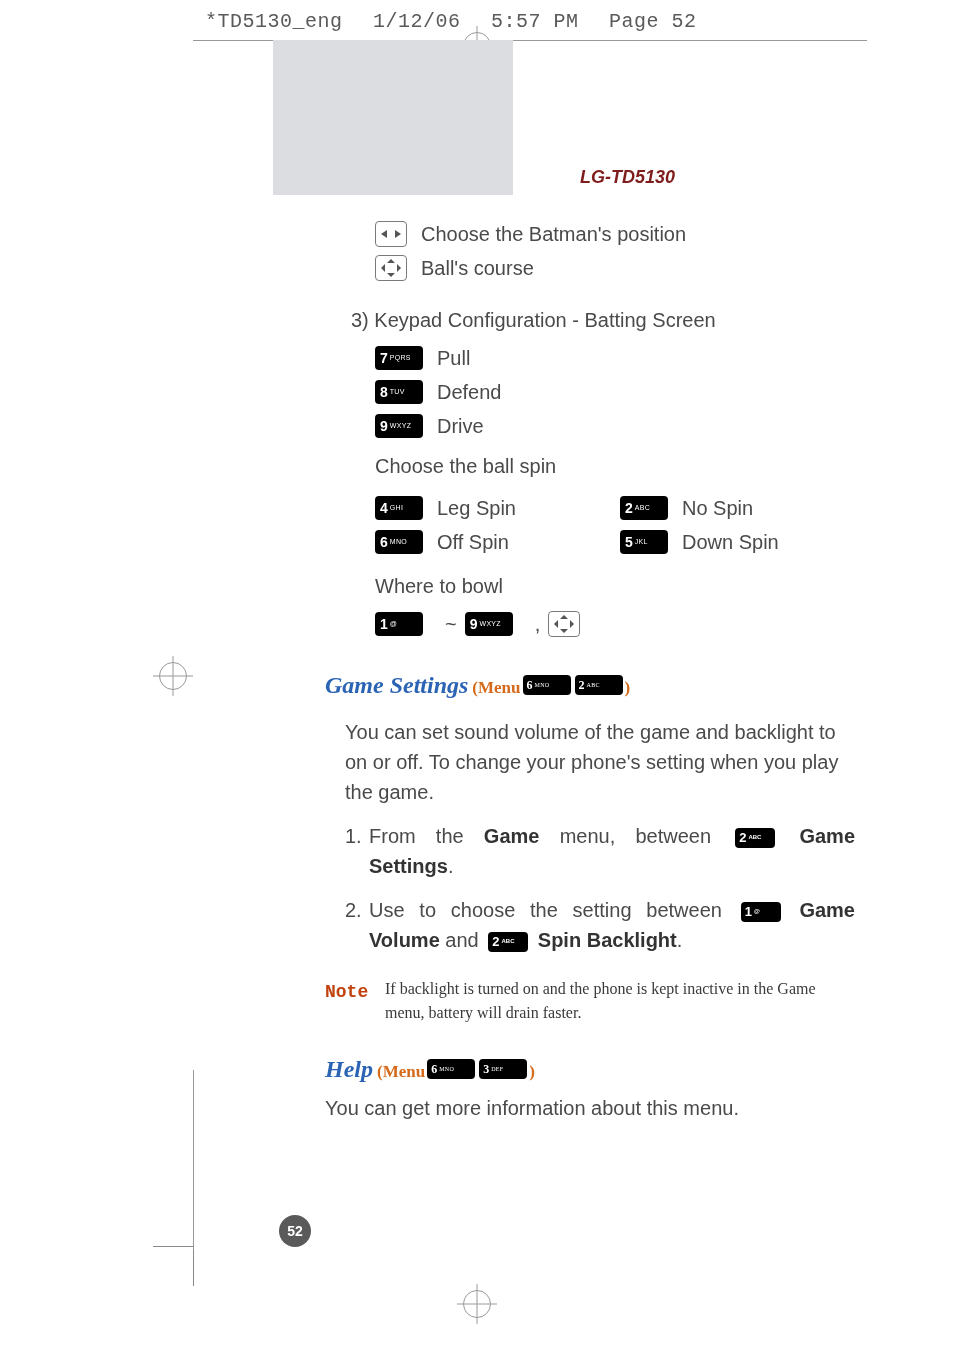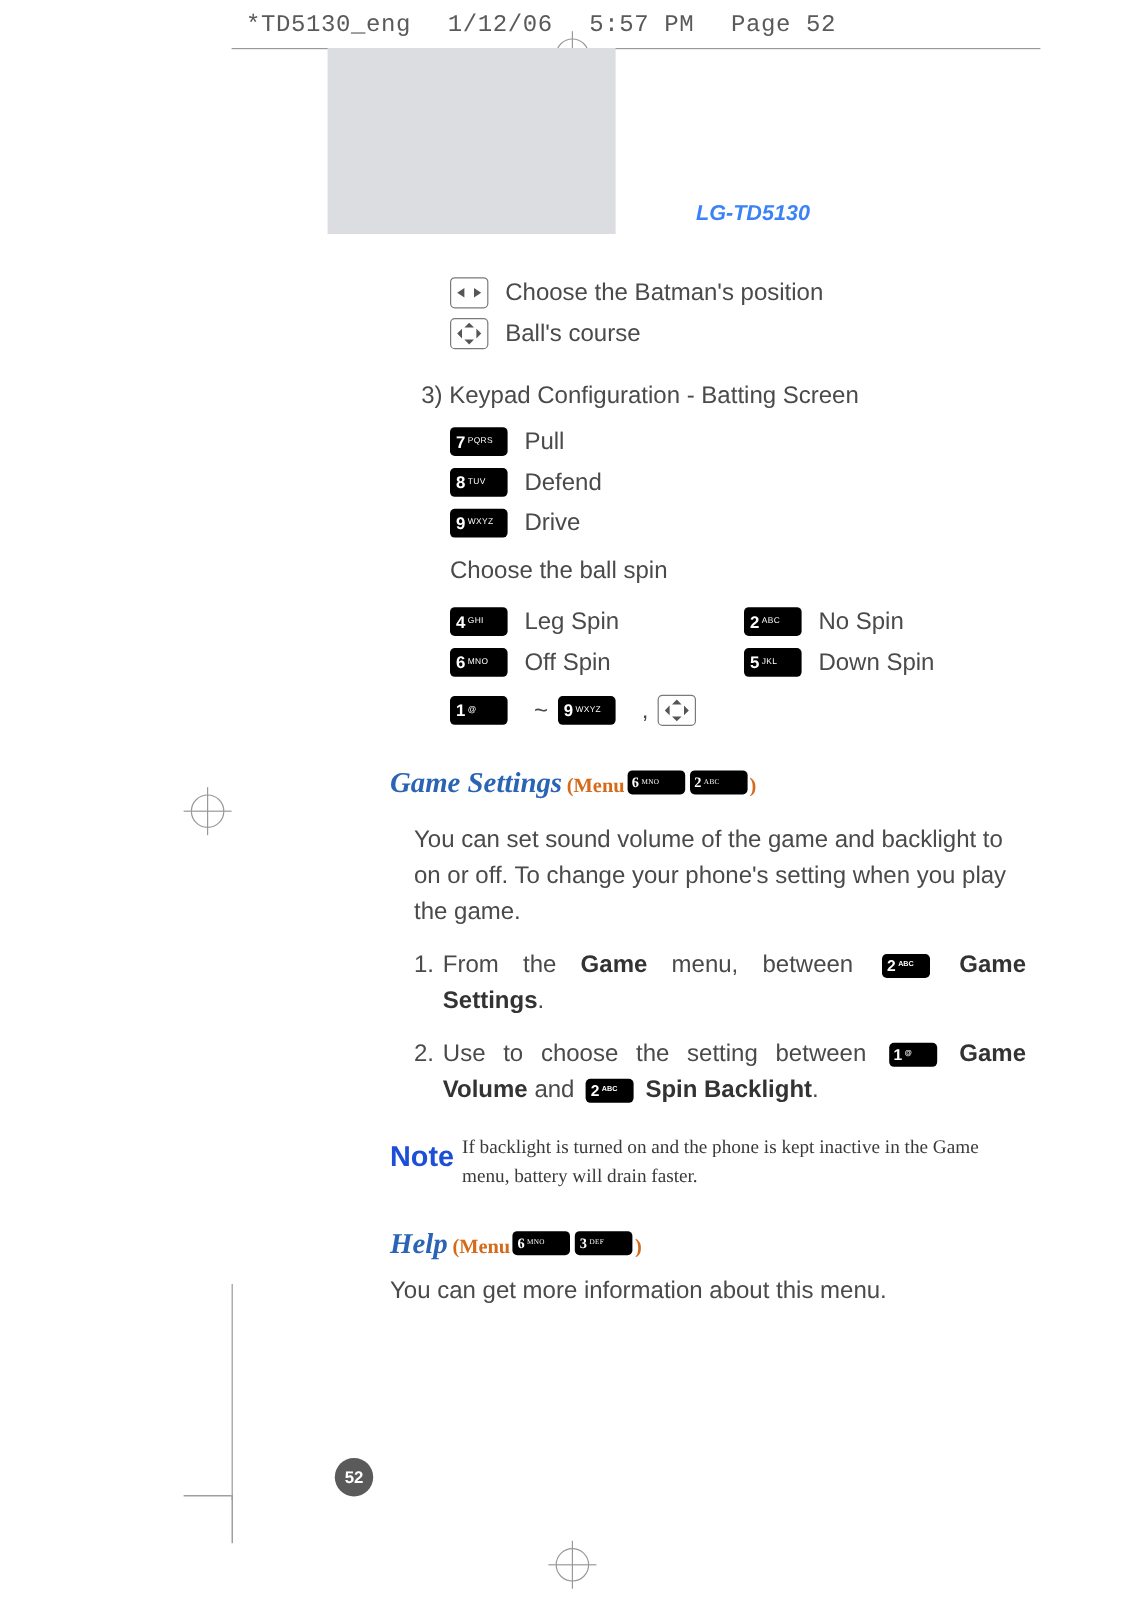--- a/index.html
+++ b/index.html
@@ -94,29 +94,29 @@
     top: 40px;
     width: 240px;
     height: 155px;
     background: #dcdde0;
     z-index: 0;
   }
   .model-label {
     position: absolute;
     right: 192px;
     top: 167px;
-    color: #3b82f6;
+    color: #7f1d1d;
     font-weight: bold;
     font-style: italic;
     font-size: 18px;
   }
   .content {
     position: absolute;
     left: 238px;
-    top: 225px;
+    top: 215px;
     width: 540px;
     font-size: 20px;
     line-height: 1.5;
     color: #4a4a4a;
   }
   .icon-row {
     display: flex;
     align-items: center;
     margin: 4px 0 4px 50px;
   }
@@ -243,24 +243,24 @@
     box-sizing: border-box;
     vertical-align: middle;
     margin: 0 4px;
   }
   .inline-key .sub { font-size: 6px; margin-left: 2px; }
   .note-row {
     display: flex;
     margin: 22px 10px 0 0;
   }
   .note-label {
-    font-family: Liberation Sans, sans-serif;
-    font-weight: bold;
-    color: #1d4ed8;
-    font-size: 24px;
+    font-family: Liberation Mono, monospace;
+    font-weight: bold;
+    color: #c2410c;
+    font-size: 18px;
     flex: 0 0 60px;
     padding-top: 2px;
   }
   .note-text {
     font-family: "Times New Roman", serif;
     font-size: 16px;
     color: #3a3a3a;
     line-height: 1.5;
   }
   .help-section {
@@ -423,20 +423,21 @@
         <div class="key-row">
           <span class="key">
               <span>5</span>
               <span class="sub">JKL</span>
             </span>
           <span>Down Spin</span>
         </div>
       </div>
     </div>
 
+    <div class="sub-text">Where to bowl</div>
     <div class="bowl-row">
       <span class="key">
           <span>1</span>
           <span class="sub">@</span>
         </span>
       <span class="tilde">~</span>
       <span class="key">
           <span>9</span>
           <span class="sub">WXYZ</span>
         </span>

